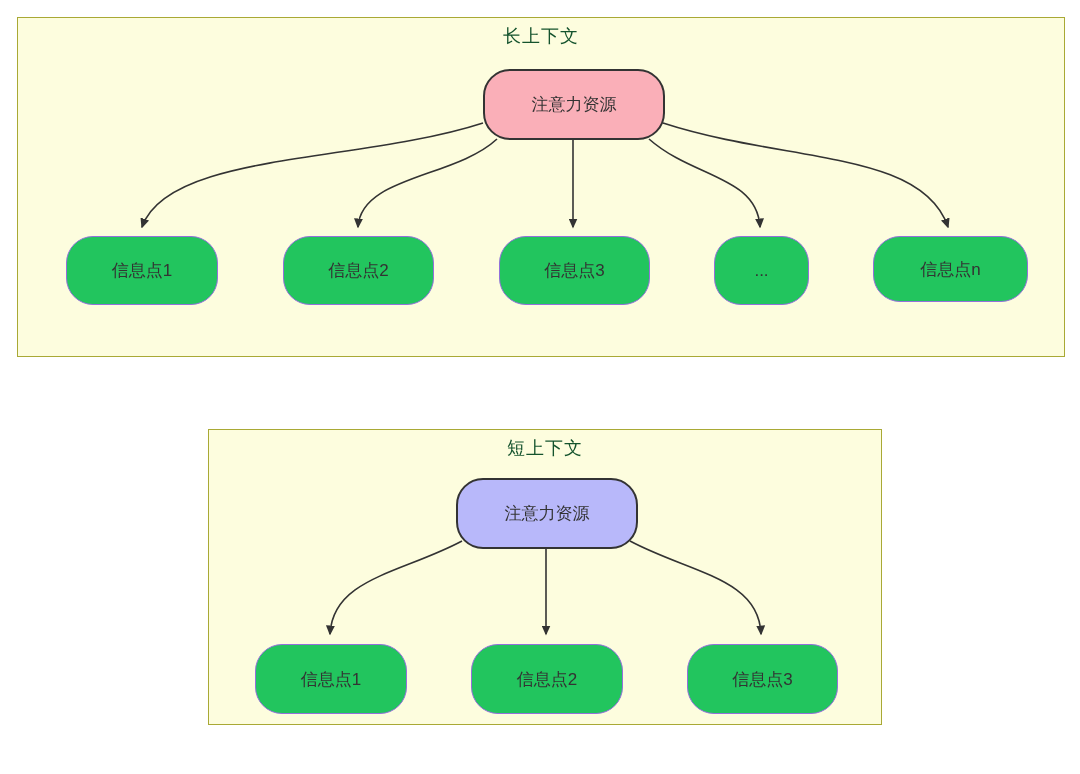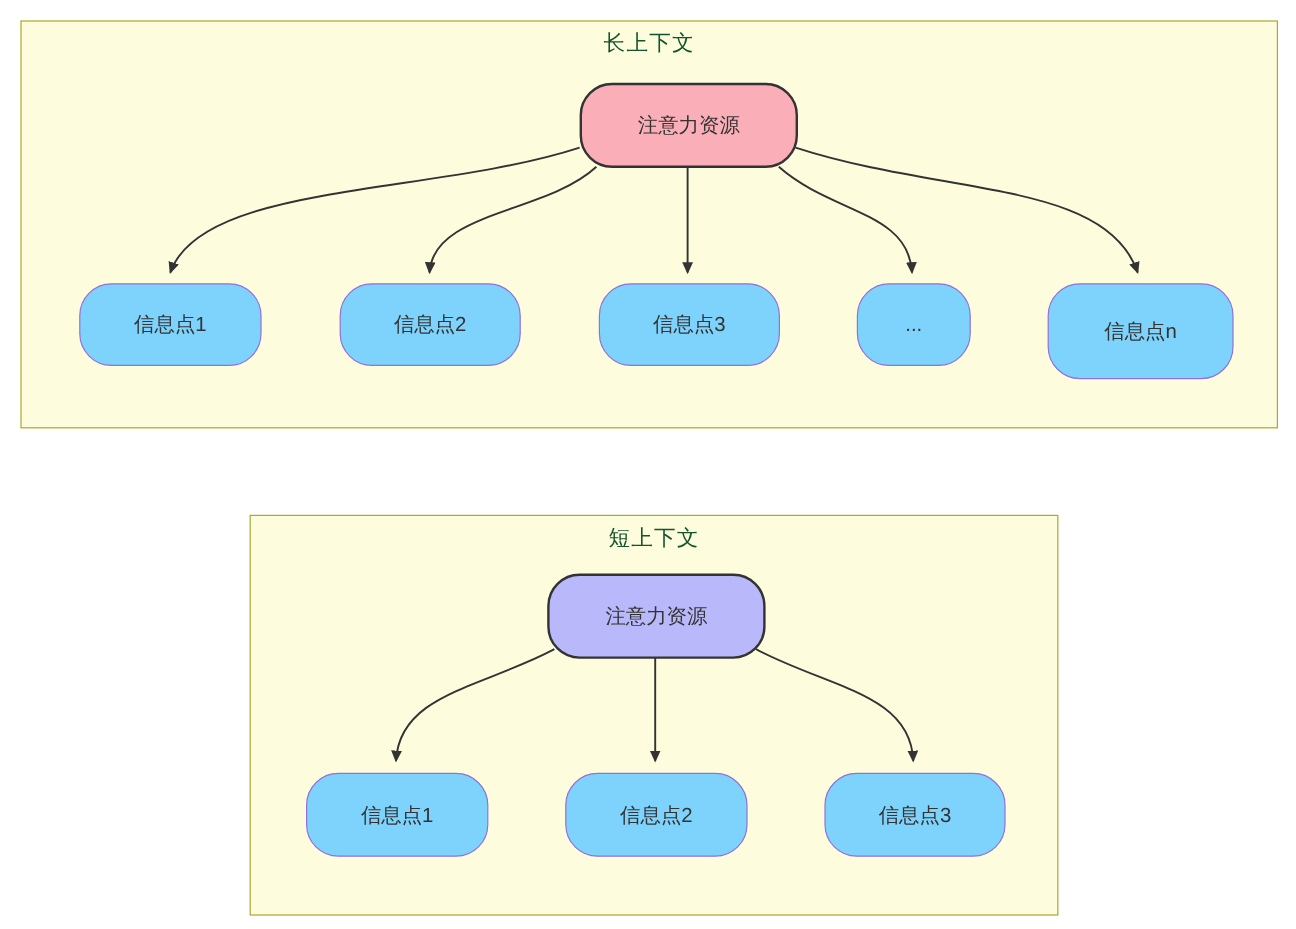--- a/index.html
+++ b/index.html
@@ -15,21 +15,21 @@
     background: #ffffff;
     overflow: hidden;
   }
   .panel {
     position: absolute;
     background: #fdfdde;
     border: 1.5px solid #a9a935;
     box-sizing: border-box;
   }
   .panel-long  { left: 17px;  top: 17px;  width: 1048px; height: 340px; }
-  .panel-short { left: 208px; top: 429px; width: 674px;  height: 334px; }
+  .panel-short { left: 208px; top: 429px; width: 674px;  height: 296px; }
   .panel-title {
     position: absolute;
     top: 6px;
     left: 0;
     width: 100%;
     text-align: center;
     font-size: 18px;
     color: #14532d;
     letter-spacing: 1px;
   }
@@ -38,36 +38,36 @@
     box-sizing: border-box;
     display: flex;
     align-items: center;
     justify-content: center;
     font-size: 17px;
     color: #333333;
     text-align: center;
     border-radius: 27px;
   }
   .node-info {
-    background: #7dd3fc;
+    background: #22c55e;
     border: 1px solid #9370db;
   }
   .node-attn {
     border: 2.5px solid #333333;
     z-index: 3;
   }
   .attn-long  { background: #faafb8; }
   .attn-short { background: #b8b8fa; }
   
   .p1-root { left: 465px; top: 51px;  width: 182px; height: 71px; }
   .p1-c0   { left: 48px;  top: 218px; width: 152px; height: 69px; }
   .p1-c1   { left: 265px; top: 218px; width: 151px; height: 69px; }
   .p1-c2   { left: 481px; top: 218px; width: 151px; height: 69px; }
   .p1-c3   { left: 696px; top: 218px; width: 95px;  height: 69px; }
-  .p1-c4   { left: 855px; top: 218px; width: 155px; height: 80px; }
+  .p1-c4   { left: 855px; top: 218px; width: 155px; height: 66px; }
   
   .p2-root { left: 247px; top: 48px;  width: 182px; height: 71px; }
   .p2-c0   { left: 46px;  top: 214px; width: 152px; height: 70px; }
   .p2-c1   { left: 262px; top: 214px; width: 152px; height: 70px; }
   .p2-c2   { left: 478px; top: 214px; width: 151px; height: 70px; }
   .edge-layer {
     position: absolute;
     left: 0;
     top: 0;
     width: 1080px;

